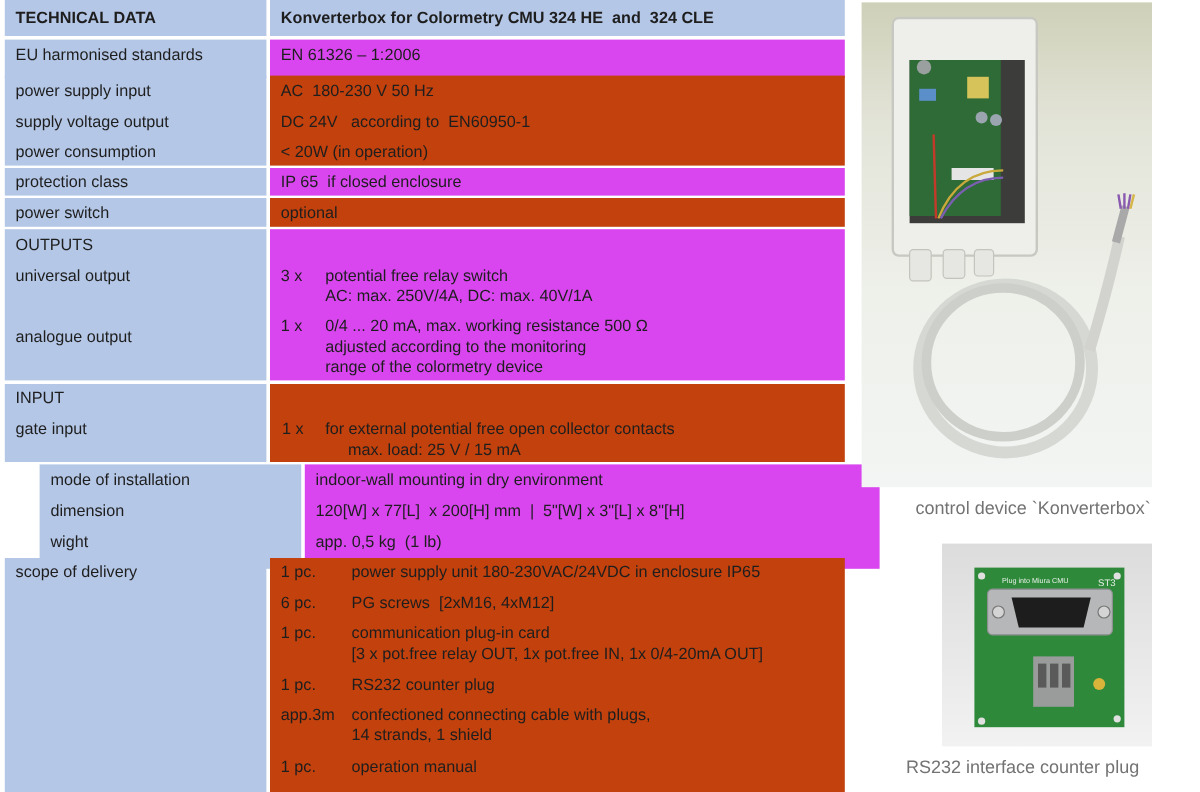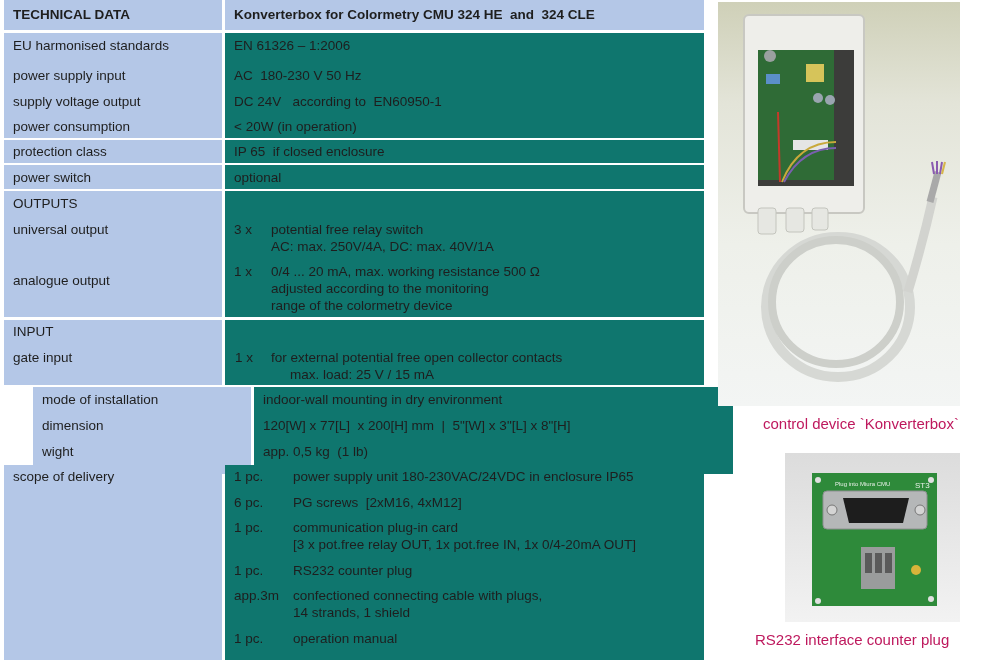--- a/index.html
+++ b/index.html
@@ -2,29 +2,29 @@
 <html><head>
 <meta charset="utf-8">
 <style>
   html, body { margin:0; padding:0; background:#ffffff; }
   body { width:1000px; height:660px; position:relative; overflow:hidden;
          font-family:"Liberation Sans", sans-serif; font-size:13.5px; color:#1e1e1e; }
   .tbl { position:absolute; left:4px; top:0; width:700px; }
   .row { position:absolute; left:0; width:700px; display:flex; }
   .lc { width:218px; background:#b4c7e7; box-sizing:border-box; padding-left:9px; height:100%; }
   .rc { flex:1; margin-left:3px; box-sizing:border-box; padding-left:9px; height:100%; }
-  .rc.dark { background:#0f766e; }
-  .rc.light { background:#0f766e;text-decoration:underline; }
+  .rc.dark { background:#d946ef; }
+  .rc.light { background:#c2410c;text-decoration:underline; }
   .hdr .lc, .hdr .rc { background:#b4c7e7; font-weight:bold; font-size:13.5px; }
   .line { position:absolute; white-space:pre; line-height:16px; }
   .photo1 { position:absolute; left:718px; top:2px; width:242px; height:404px;
             background:linear-gradient(180deg,#cfd0b8 0%,#e3e4d8 25%,#eef0ea 60%,#f3f5f4 100%); overflow:hidden; }
   .photo2 { position:absolute; left:785px; top:453px; width:175px; height:169px;
             background:linear-gradient(180deg,#dcdcdc,#f2f2f2); overflow:hidden; }
-  .caption { position:absolute; font-size:15px; color:#be185d; white-space:nowrap; }
+  .caption { position:absolute; font-size:15px; color:#737373; white-space:nowrap; }
 </style>
 </head>
 <body>
 
 <div class="tbl">
 
   <div class="row hdr" style="top:0;height:30px;">
     <div class="lc">
         <span class="line" style="top:7px;">TECHNICAL DATA</span>
       </div>

